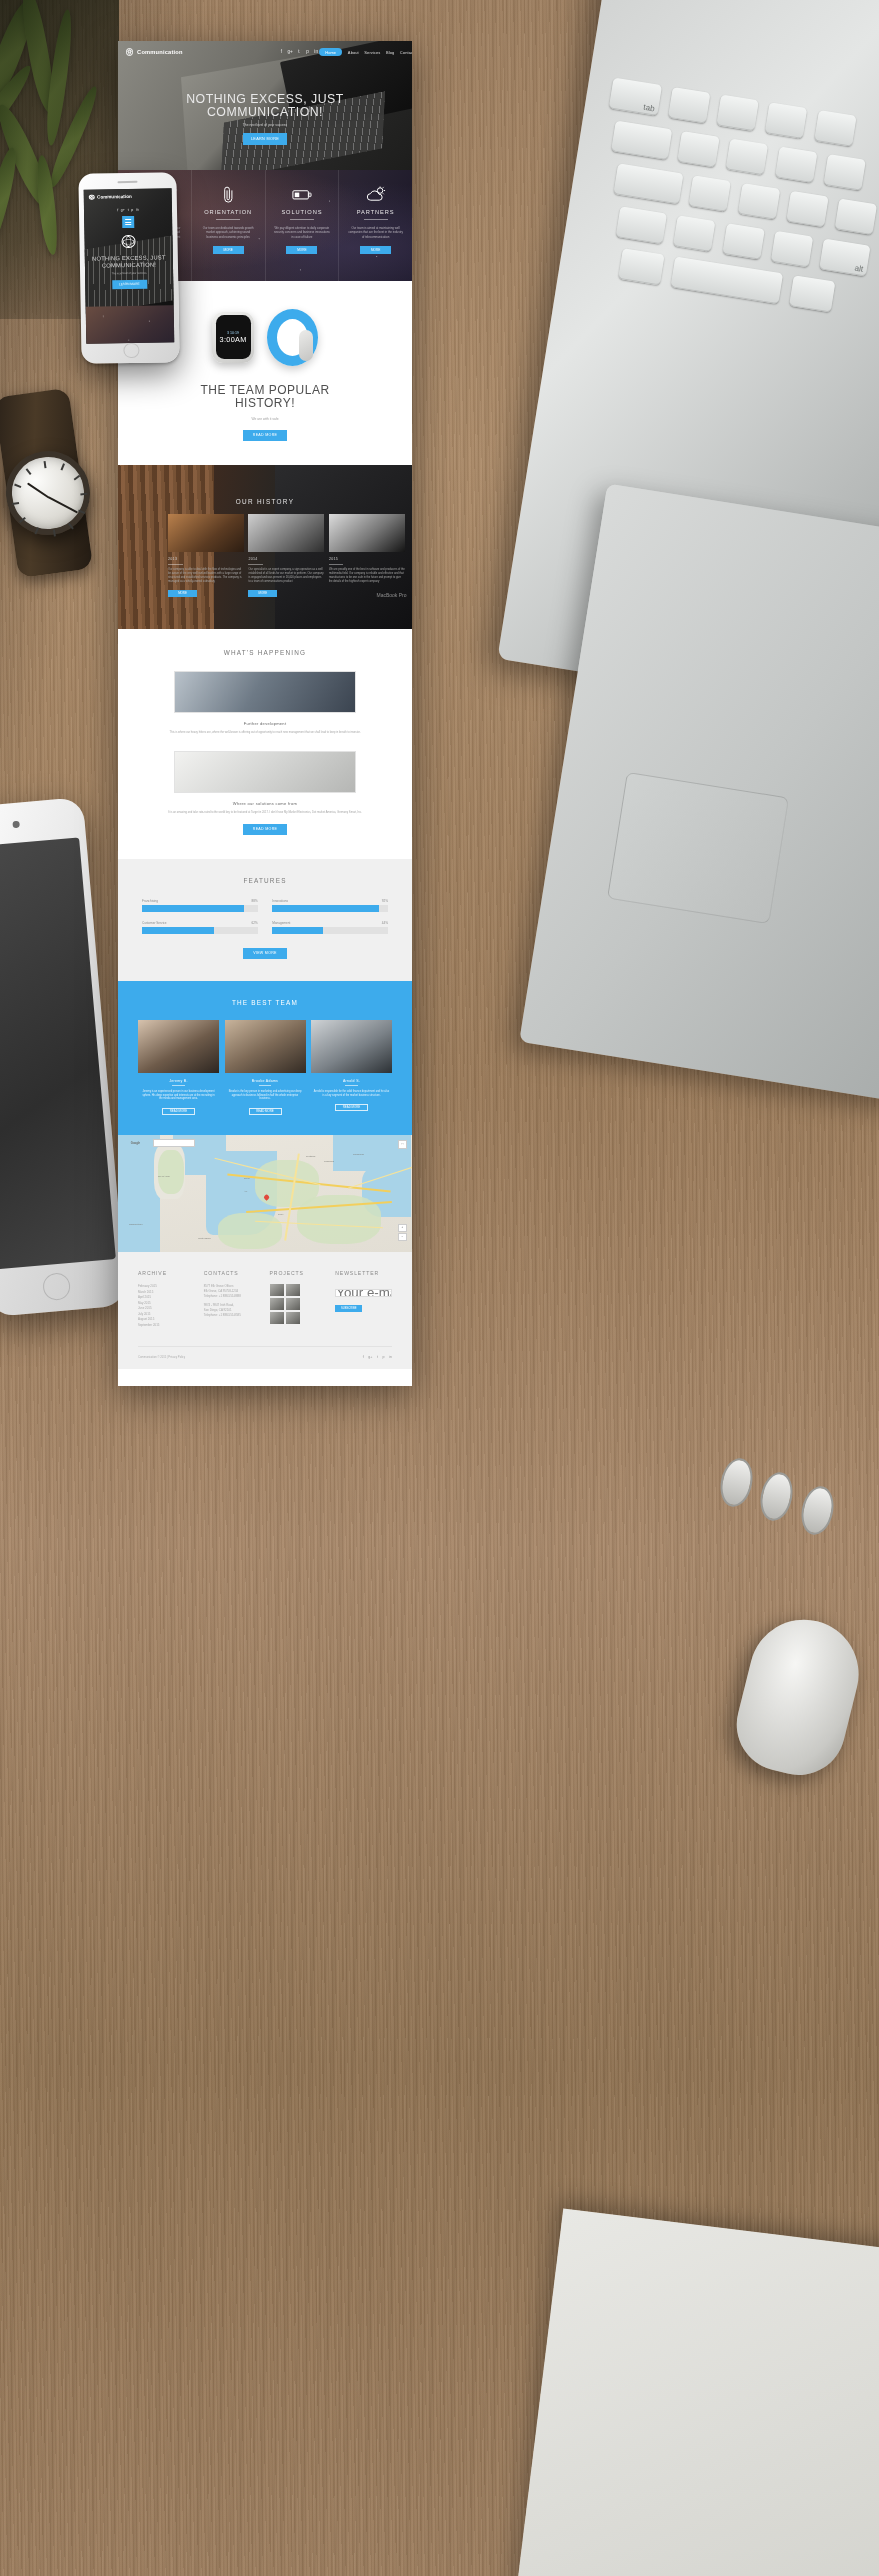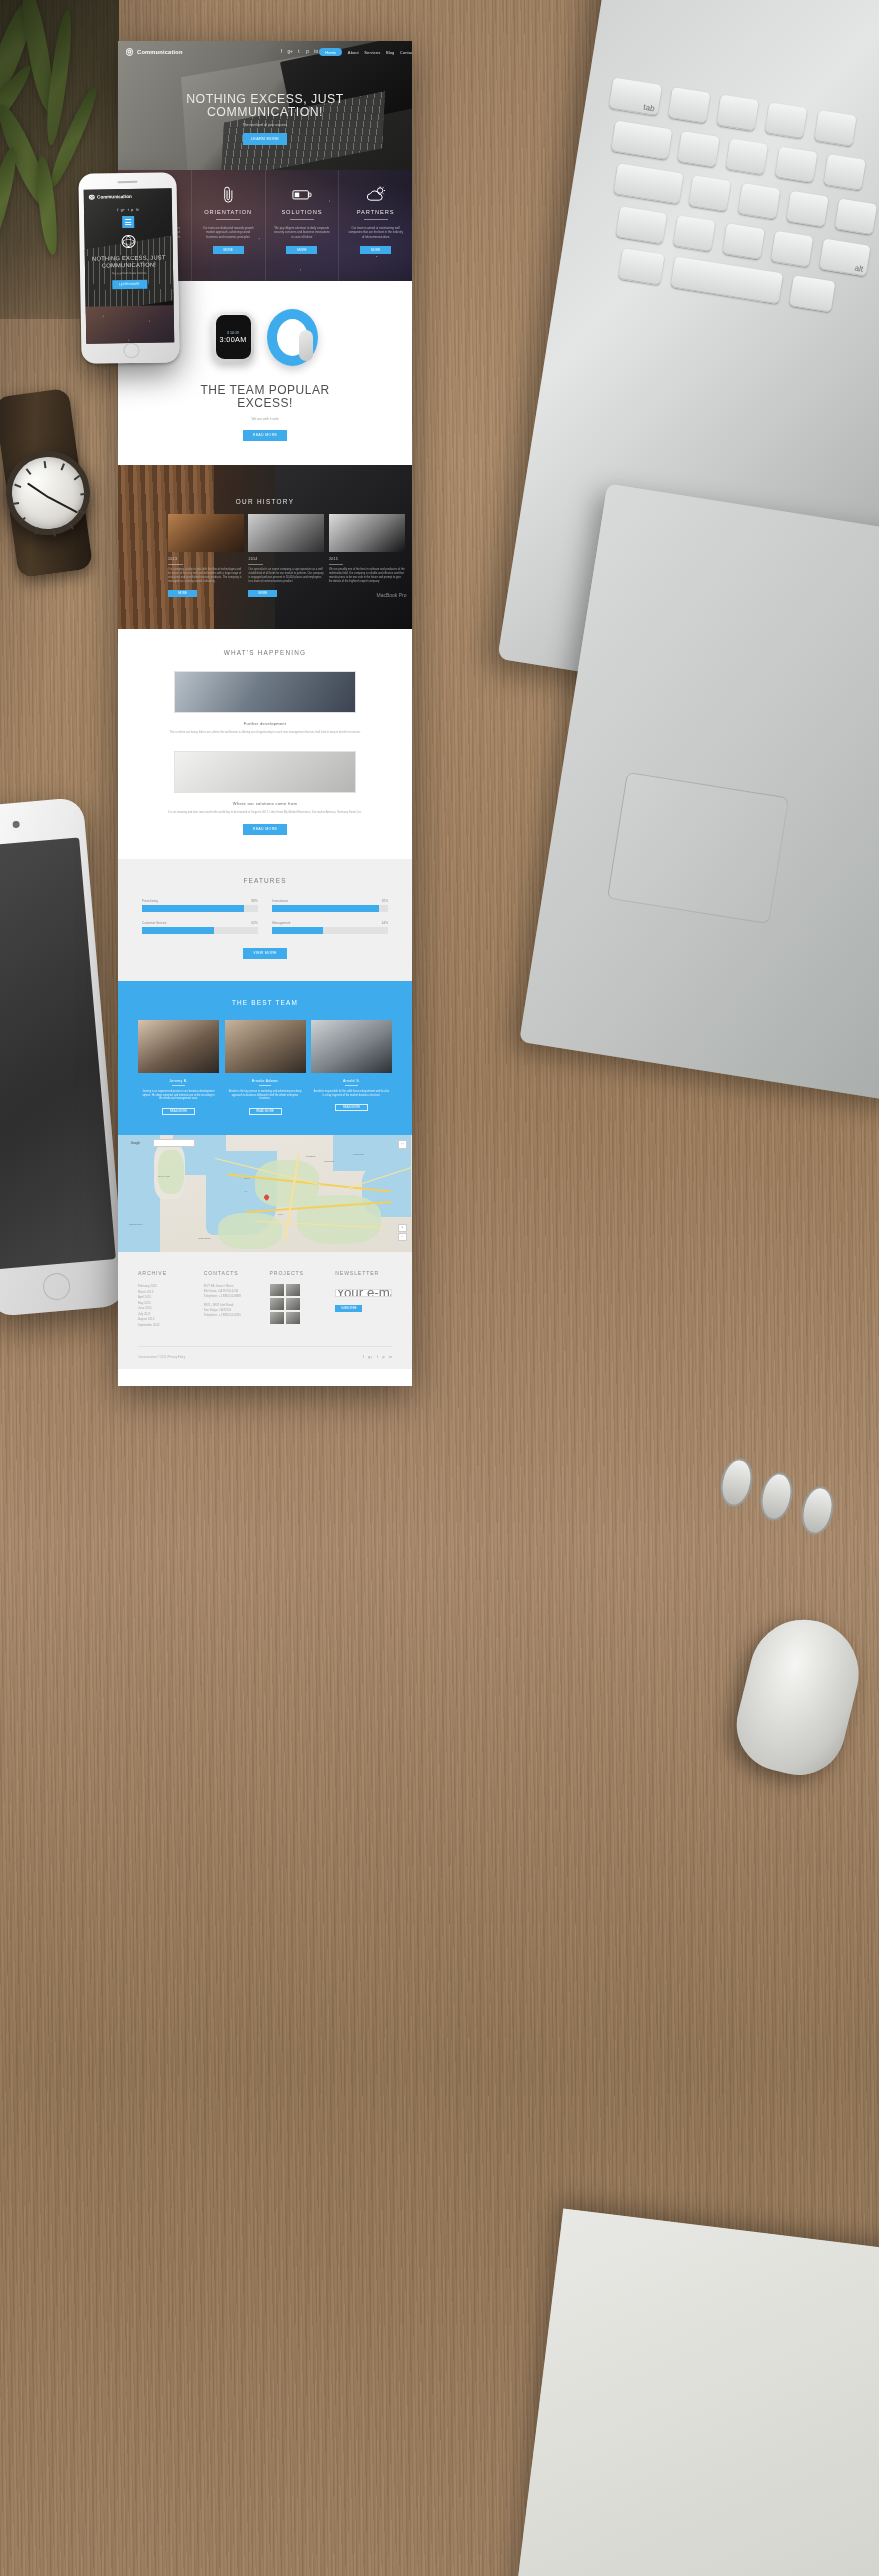--- a/index.html
+++ b/index.html
@@ -492,21 +492,21 @@
           <div class="sw-strap-bot"></div>
         <div class="sw-screen">
           <span class="sw-time-s">3 10:19</span>
           <span class="sw-time">3:00AM</span>
         </div>
       </div>
       <div class="sw-loop"></div>
     </div>
     <div class="models-h">
       <div>THE TEAM POPULAR</div>
-      <div>EXCESS!</div>
+      <div>HISTORY!</div>
     </div>
     <div class="models-sub">We are with it safe</div>
     <div class="blue-btn">READ MORE</div>
   </section>
 
   <section class="sect history">
     <div class="hist-wood"></div>
     <div class="hist-dark"></div>
     <div class="hist-mbp">MacBook Pro</div>
     <div class="hist-h">OUR HISTORY</div>

